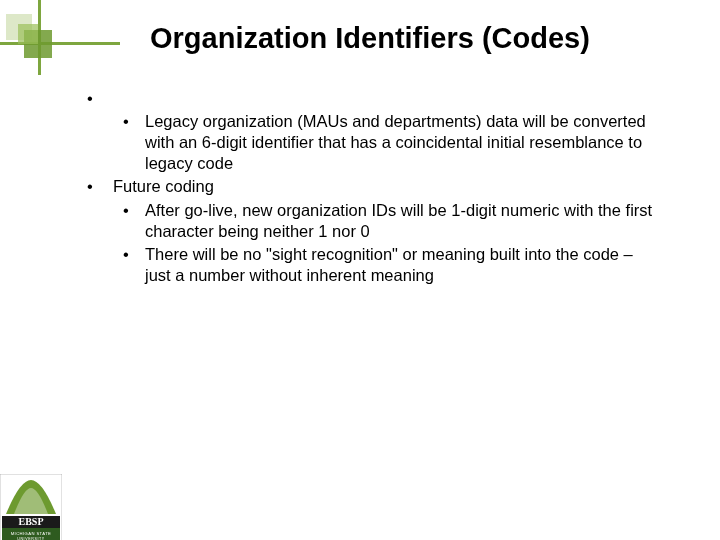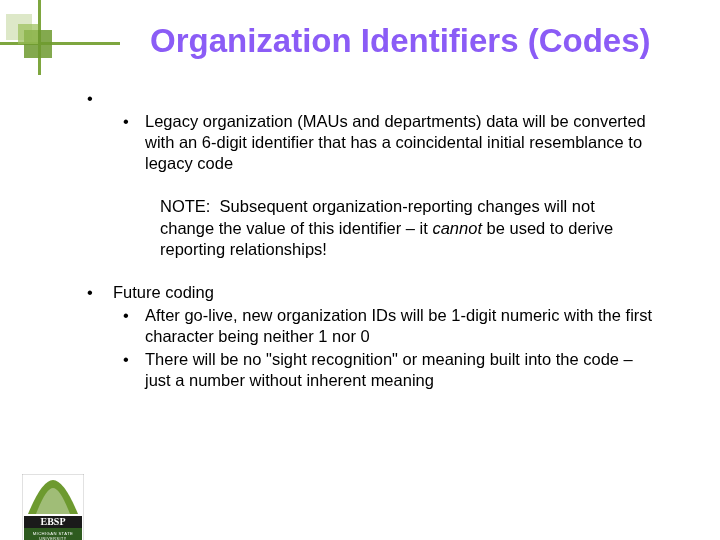--- a/index.html
+++ b/index.html
@@ -16,23 +16,23 @@
     top: 0;
     left: 0;
     width: 120px;
     height: 75px;
   }
   .title {
     position: absolute;
     top: 22px;
     left: 150px;
     right: 40px;
-    font-size: 33px;
+    font-size: 29px;
     font-weight: bold;
-    color: #8b5cf6;
+    color: #000000;
     font-family: "Trebuchet MS", Verdana, sans-serif;
   }
   .content {
     position: absolute;
     top: 88px;
     left: 85px;
     right: 60px;
     font-size: 16.5px;
     line-height: 1.28;
     color: #000;
@@ -58,21 +58,21 @@
     flex-shrink: 0;
     text-align: left;
   }
   .note-block {
     margin: 22px 0 22px 75px;
     padding-right: 10px;
   }
   .italic { font-style: italic; }
   .logo {
     position: absolute;
-    left: 22px;
+    left: 0;
     bottom: 10px;
     width: 62px;
     height: 56px;
   }
 </style>
 </head>
 <body>
 
 <div class="corner-graphic">
   <svg width="120" height="75" viewBox="0 0 120 75">
@@ -89,23 +89,20 @@
 <div class="content">
 
   <div class="bullet-l1">
     <div class="dot">•</div>
   </div>
   <div class="bullet-l2">
     <div class="dot">•</div>
     <div>Legacy organization (MAUs and departments) data will be converted with an 6-digit identifier that has a coincidental initial resemblance to legacy code</div>
   </div>
 
-  <div class="note-block">
-    <span>NOTE:</span>&nbsp;&nbsp;<span>Subsequent organization-reporting changes will not change the value of this identifier – it </span><span class="italic">cannot</span><span> be used to derive reporting relationships!</span>
-  </div>
 
   <div class="bullet-l1">
     <div class="dot">•</div>
     <div>Future coding</div>
   </div>
   <div class="bullet-l2">
     <div class="dot">•</div>
     <div>After go-live, new organization IDs will be 1-digit numeric with the first character being neither 1 nor 0</div>
   </div>
   <div class="bullet-l2">

